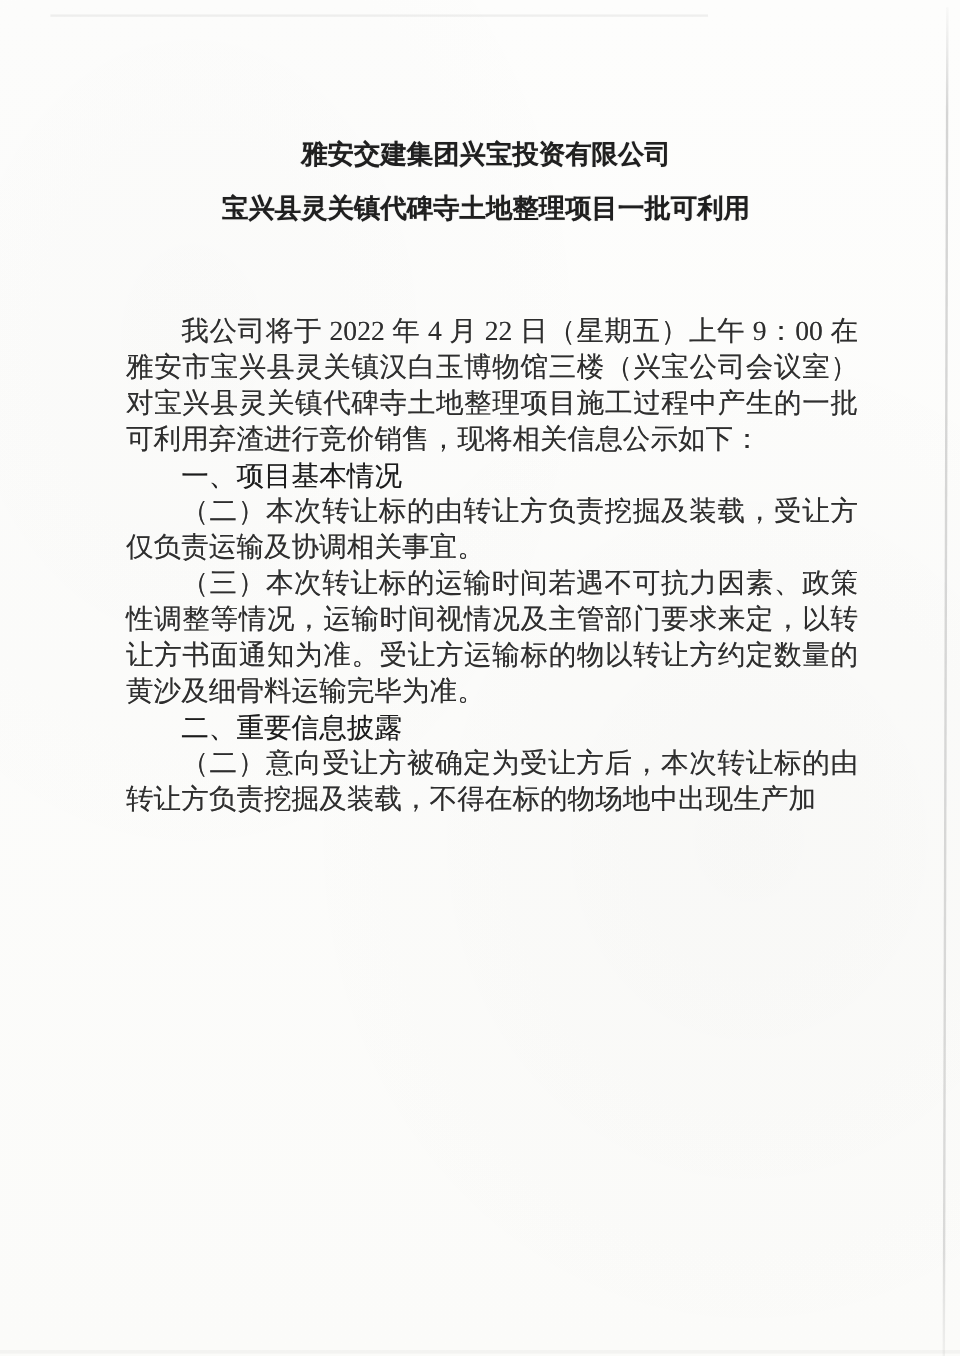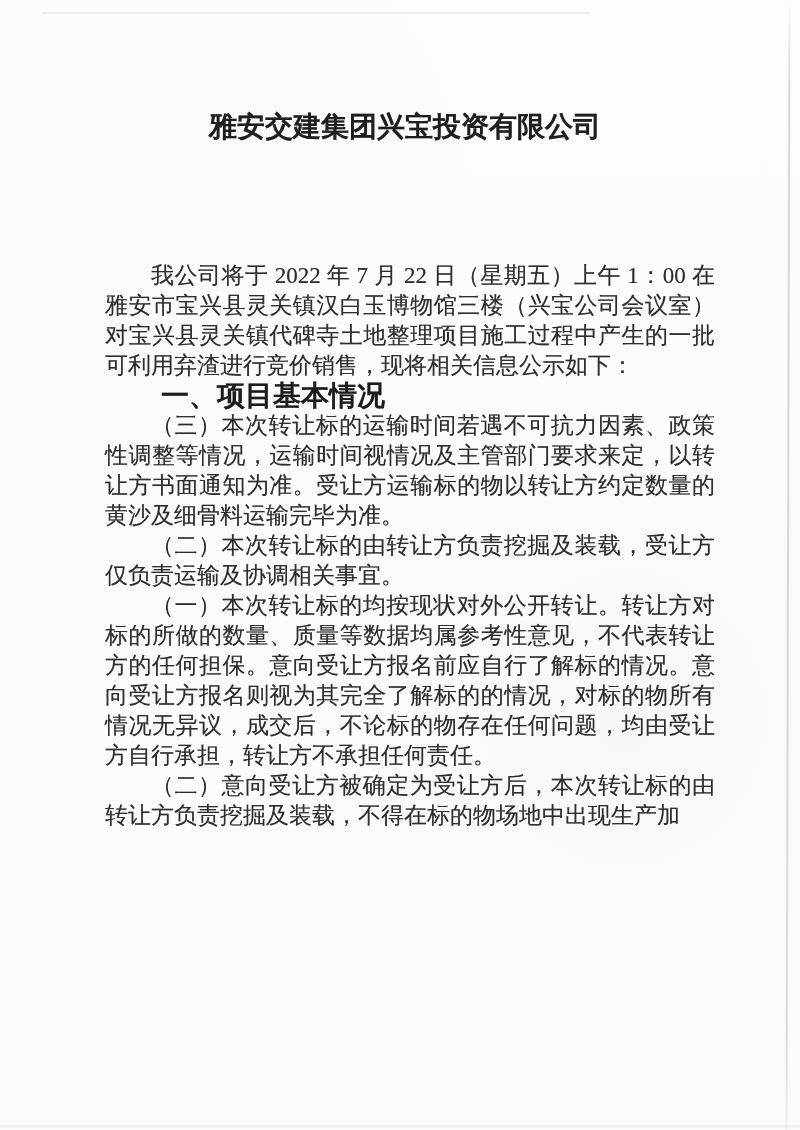--- a/index.html
+++ b/index.html
@@ -41,66 +41,67 @@
     position: absolute;
     left: 0; right: 0; bottom: 2px;
     height: 3px;
     background: rgba(150,150,150,0.08);
   }
   .doc-title {
     position: absolute;
     top: 106px; left: 95px;
     width: 620px;
     text-align: center;
-    font-family: Liberation Mono, monospace;
+    font-family: Liberation Serif, serif;
     font-weight: bold;
-    font-size: 28px;
+    font-size: 22px;
     line-height: 45px;
     color: #1f1f1f;
     text-shadow: 0 0 0.6px rgba(40,40,40,0.55);
   }
   .doc-body {
     position: absolute;
     top: 261px; left: 105px;
     width: 610px;
     font-size: 23px;
     line-height: 30px;
     text-align: justify;
     text-justify: inter-character;
     text-shadow: 0 0 0.5px rgba(55,55,55,0.5);
   }
   .doc-body p.para {
     margin: 0;
     text-indent: 2em;
   }
   .doc-body h2.heading {
     margin: 0;
-    font-size: 28px;
+    font-size: 23px;
     line-height: 30px;
     text-indent: 2em;
     font-family: "Liberation Sans", "DejaVu Sans", sans-serif;
-    font-weight: bold;
+    font-weight: normal;
     color: #1c1c1c;
   }
 </style>
 </head>
 <body>
 
 <div class="page">
 
   <div class="scan-streak-top"></div>
   <div class="scan-line-right"></div>
   <div class="scan-band-bottom"></div>
 
   <header class="doc-title">
     <div class="title-line">雅安交建集团兴宝投资有限公司</div>
+    <div class="title-line">宝兴县灵关镇代碑寺土地整理项目一批可利用</div>
   </header>
 
   <main class="doc-body">
-    <p class="para">我公司将于 2022 年 7 月 22 日（星期五）上午 1：00 在雅安市宝兴县灵关镇汉白玉博物馆三楼（兴宝公司会议室）对宝兴县灵关镇代碑寺土地整理项目施工过程中产生的一批可利用弃渣进行竞价销售，现将相关信息公示如下：</p>
+    <p class="para">我公司将于 2022 年 4 月 22 日（星期五）上午 9：00 在雅安市宝兴县灵关镇汉白玉博物馆三楼（兴宝公司会议室）对宝兴县灵关镇代碑寺土地整理项目施工过程中产生的一批可利用弃渣进行竞价销售，现将相关信息公示如下：</p>
     <h2 class="heading">一、项目基本情况</h2>
+    <p class="para">（二）本次转让标的由转让方负责挖掘及装载，受让方仅负责运输及协调相关事宜。</p>
     <p class="para">（三）本次转让标的运输时间若遇不可抗力因素、政策性调整等情况，运输时间视情况及主管部门要求来定，以转让方书面通知为准。受让方运输标的物以转让方约定数量的黄沙及细骨料运输完毕为准。</p>
-    <p class="para">（二）本次转让标的由转让方负责挖掘及装载，受让方仅负责运输及协调相关事宜。</p>
-    <p class="para">（一）本次转让标的均按现状对外公开转让。转让方对标的所做的数量、质量等数据均属参考性意见，不代表转让方的任何担保。意向受让方报名前应自行了解标的情况。意向受让方报名则视为其完全了解标的的情况，对标的物所有情况无异议，成交后，不论标的物存在任何问题，均由受让方自行承担，转让方不承担任何责任。</p>
+    <h2 class="heading">二、重要信息披露</h2>
     <p class="para">（二）意向受让方被确定为受让方后，本次转让标的由转让方负责挖掘及装载，不得在标的物场地中出现生产加</p>
   </main>
 
 </div>
 
 </body></html>

